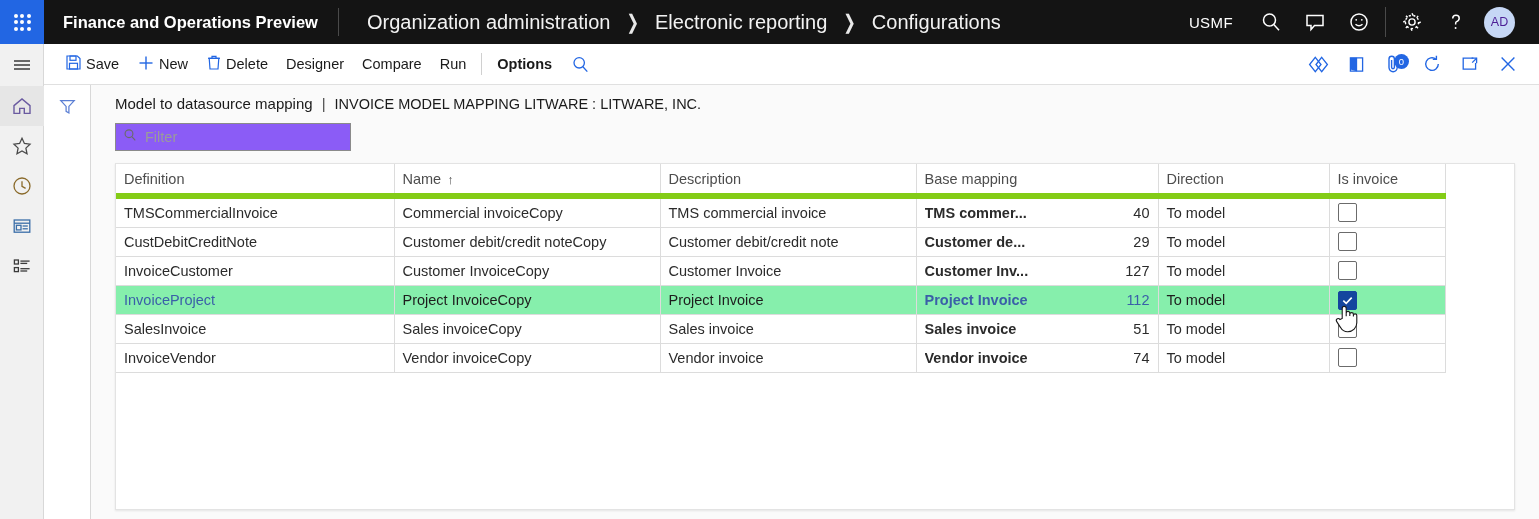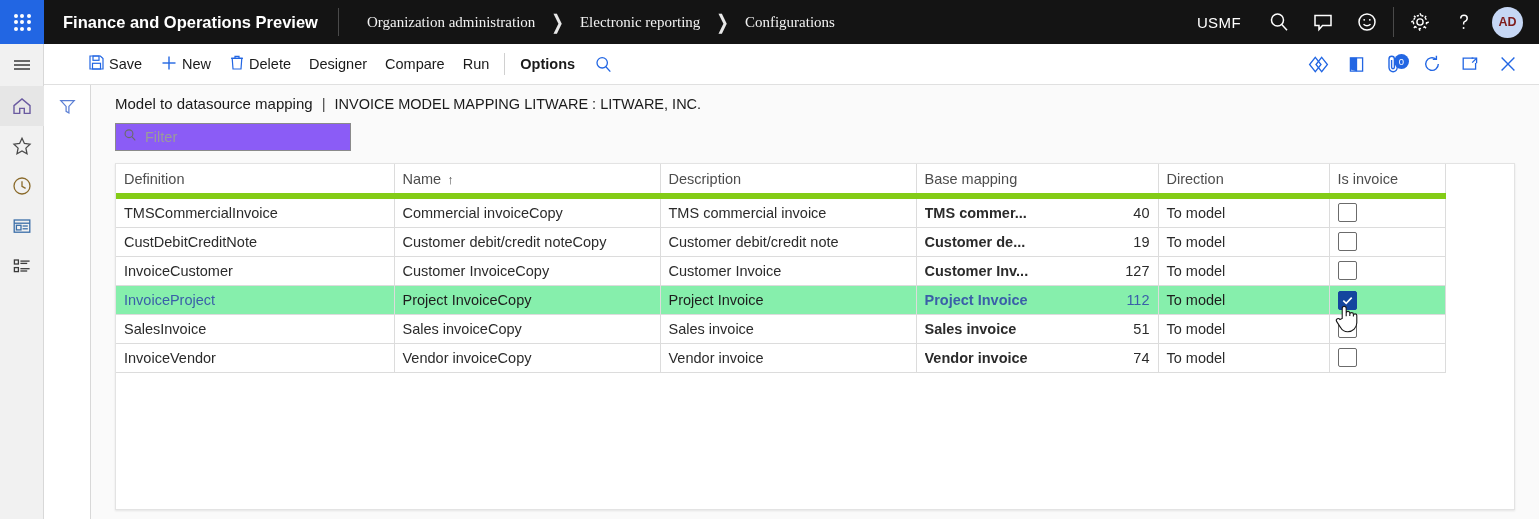--- a/index.html
+++ b/index.html
@@ -39,22 +39,22 @@
     white-space: nowrap;
   }
   #nav-divider {
     width: 1px; height: 28px; background: #4a4a4a; margin: 0 0px;
   }
   #breadcrumb {
     display: flex; align-items: center;
     padding-left: 26px; gap: 0px;
   }
   .crumb {
-    color: #f2f2f2; font-size: 15px; white-space: nowrap;
-    padding: 0 2px; cursor: pointer; font-family: Liberation Serif, serif;
+    color: #f2f2f2; font-size: 20px; white-space: nowrap;
+    padding: 0 2px; cursor: pointer;
   }
   .crumb-sep {
     color: #e8e8e8; font-size: 15px;
     padding: 0 14px; display: inline-block;
     transform: scaleY(1.35);
   }
   #topright {
     margin-left: auto; display: flex; align-items: center;
     height: 44px; padding-right: 10px;
   }
@@ -63,23 +63,23 @@
     padding: 0 16px; white-space: nowrap;
   }
   .tb-icon {
     width: 44px; height: 44px;
     display: flex; align-items: center; justify-content: center;
     cursor: pointer;
   }
   .tb-sep { width:1px; height:30px; background:#4a4a4a; margin:0 4px; }
   #avatar {
     width: 31px; height: 31px; border-radius: 50%;
-    background: #c6d7f5; color: #7f1d1d;
+    background: #c6d7f5; color: #4c1d95;
     font-size: 12.5px; display:flex; align-items:center; justify-content:center;
-    margin-left: 6px; margin-right: 6px; cursor: pointer; font-weight: bold;
+    margin-left: 6px; margin-right: 14px; cursor: pointer;
   }
 
   
   #rail {
     position: absolute; left: 0; top: 44px;
     width: 44px; height: 475px;
     background: #f1f1f1;
     border-right: 1px solid #d8d8d8;
   }
   .rail-item {
@@ -99,21 +99,21 @@
     display: flex; align-items: center;
   }
   .act-btn {
     display: flex; align-items: center; gap: 4px;
     height: 41px; padding: 0 9px;
     font-size: 14.5px; color: #1a1a1a; cursor: pointer;
     white-space: nowrap;
   }
   .act-btn.bold { font-weight: bold; }
   .act-sep { width: 1px; height: 22px; background: #d0d0d0; margin: 0 6px; }
-  #act-left { display: flex; align-items: center; padding-left: 12px; margin-left: 23px; }
+  #act-left { display: flex; align-items: center; padding-left: 12px; }
   #act-right { margin-left: auto; display: flex; align-items: center; padding-right: 12px; }
   .act-icon {
     width: 38px; height: 41px;
     display: flex; align-items: center; justify-content: center;
     cursor: pointer; position: relative;
   }
   #attach-badge {
     position: absolute; left: 19px; top: 10px;
     width: 15px; height: 15px; border-radius: 50%;
     background: #2266E3; color:#fff; font-size: 9.5px;
@@ -501,21 +501,21 @@
           </td>
         </tr>
 
         <tr class="datarow">
           <td class="c-def link">CustDebitCreditNote</td>
           <td class="c-name">Customer debit/credit noteCopy</td>
           <td class="c-desc">Customer debit/credit note</td>
           <td class="c-base">
             <div class="basecell">
               <span class="lbl">Customer de...</span>
-              <span class="val">19</span>
+              <span class="val">29</span>
             </div>
           </td>
           <td class="c-dir">To model</td>
           <td class="c-del">
             <span class="chk"></span>
           </td>
         </tr>
 
         <tr class="datarow">
           <td class="c-def link">InvoiceCustomer</td>

